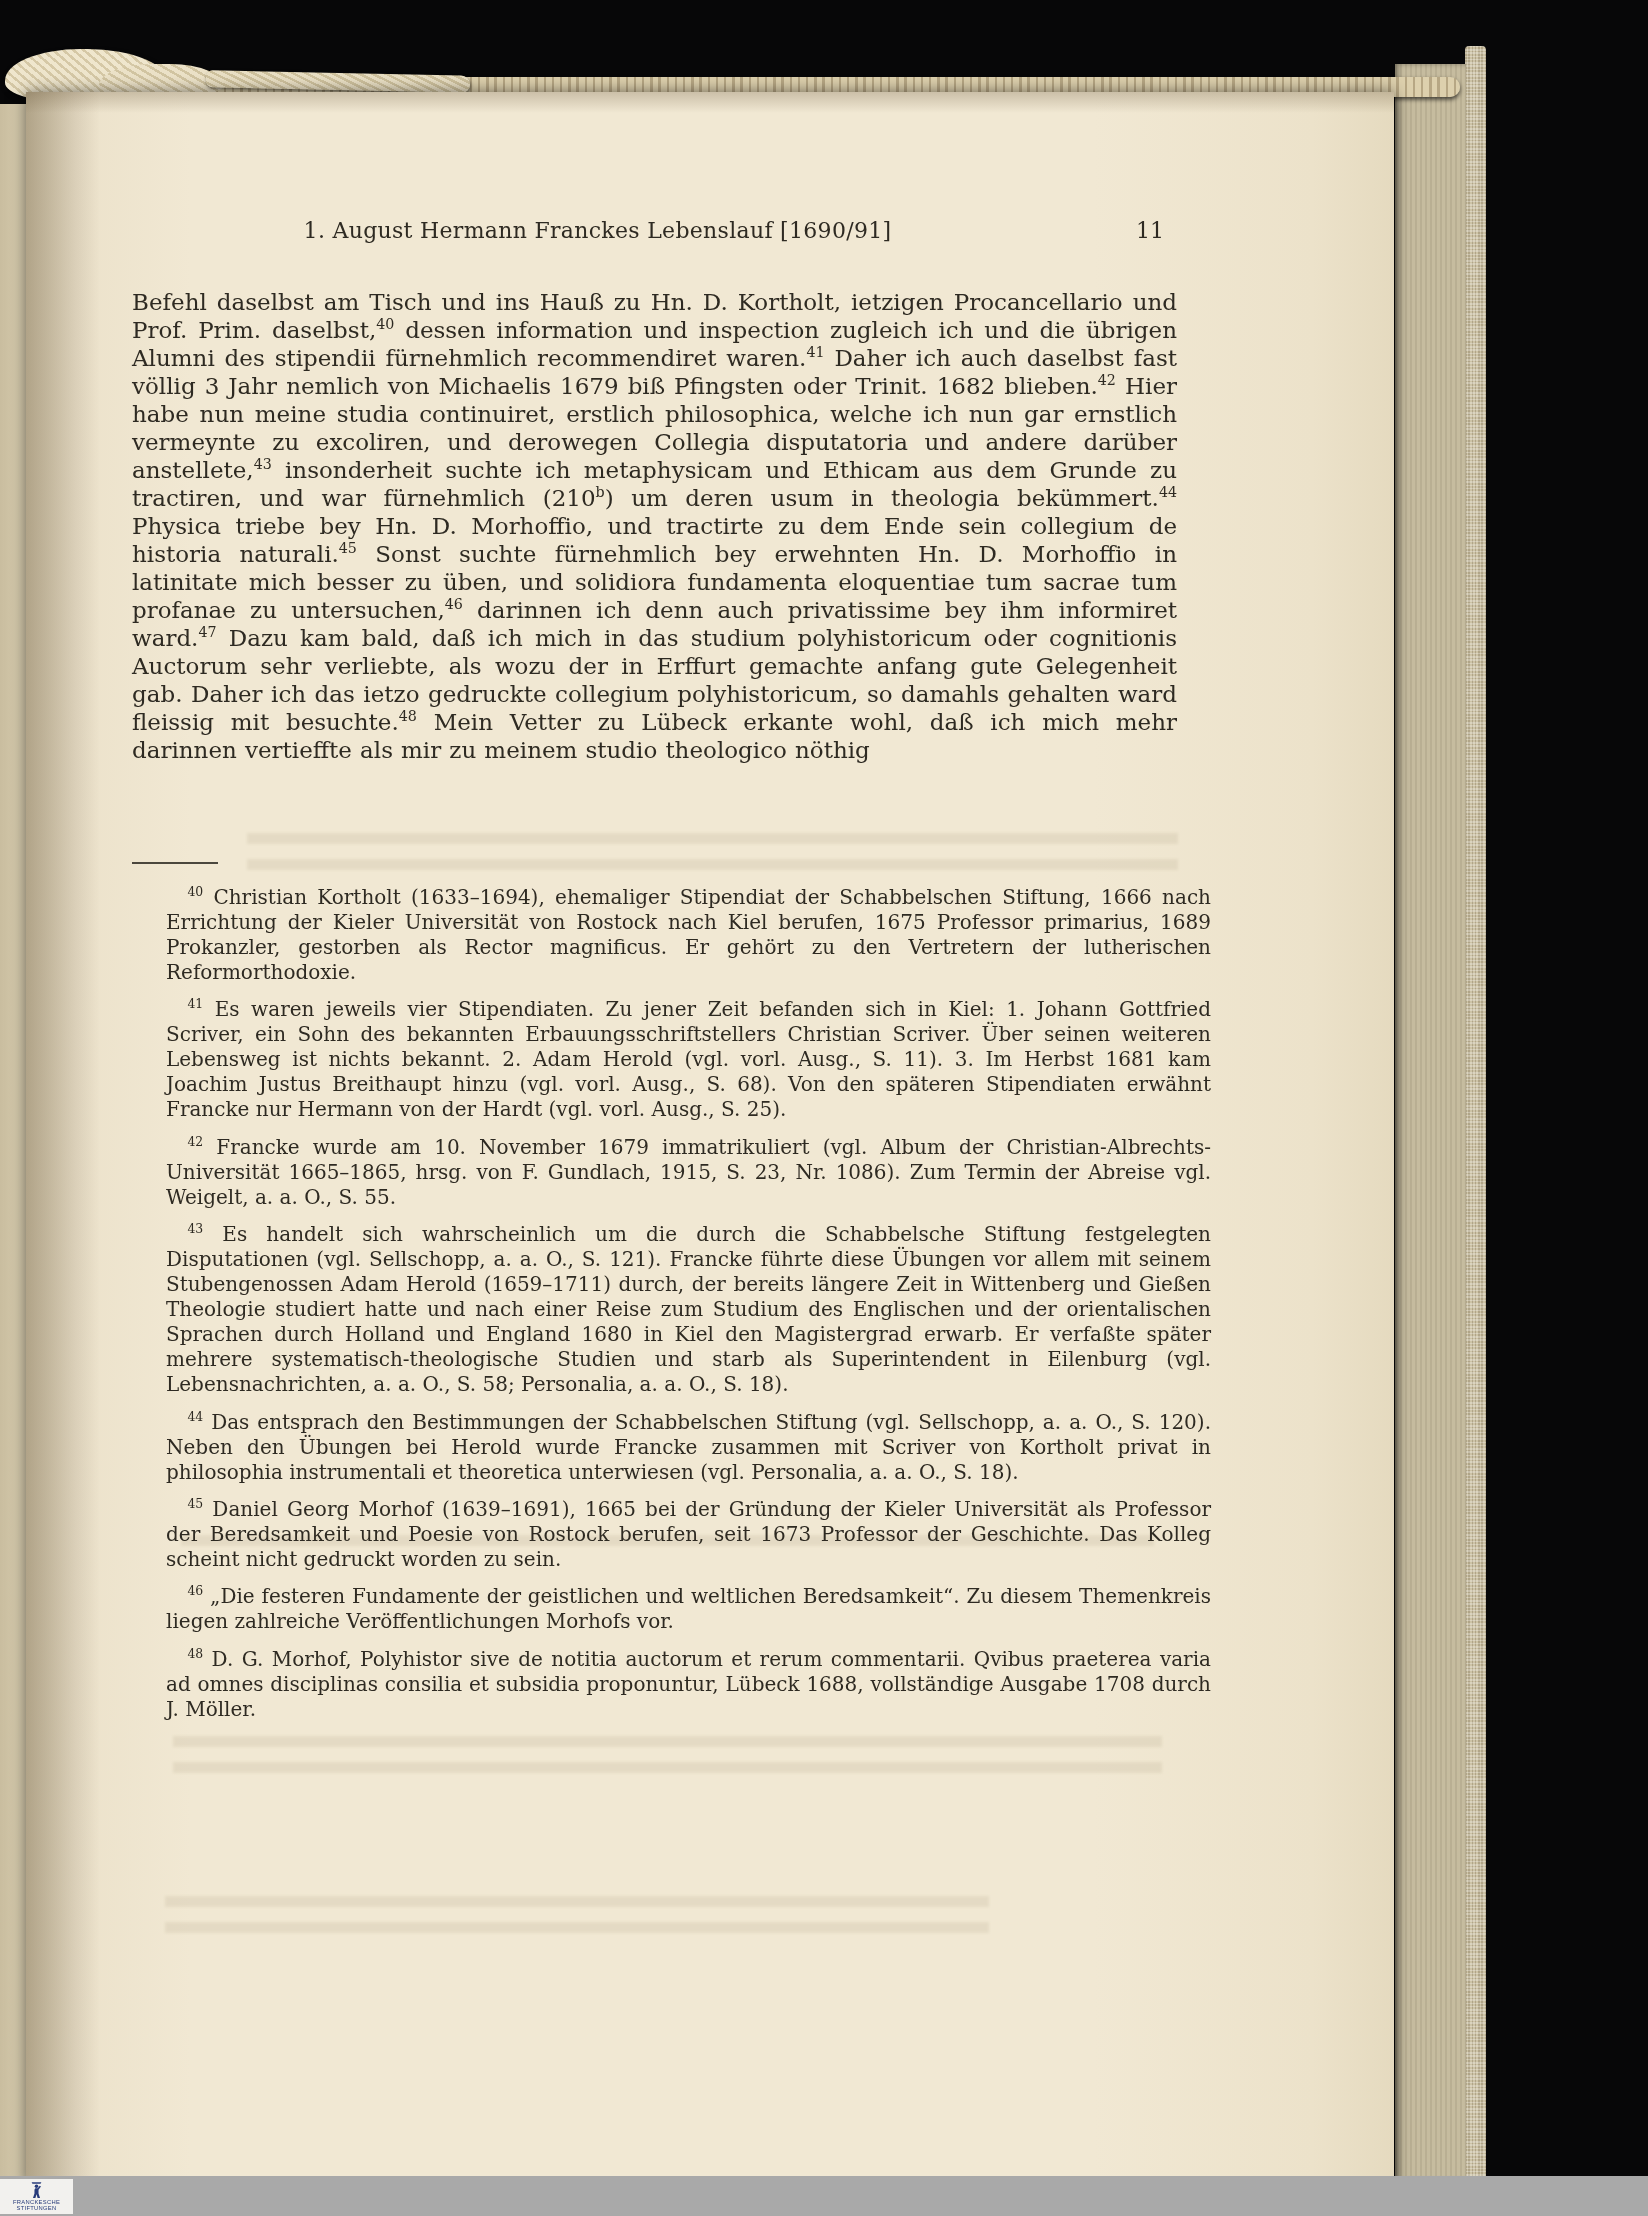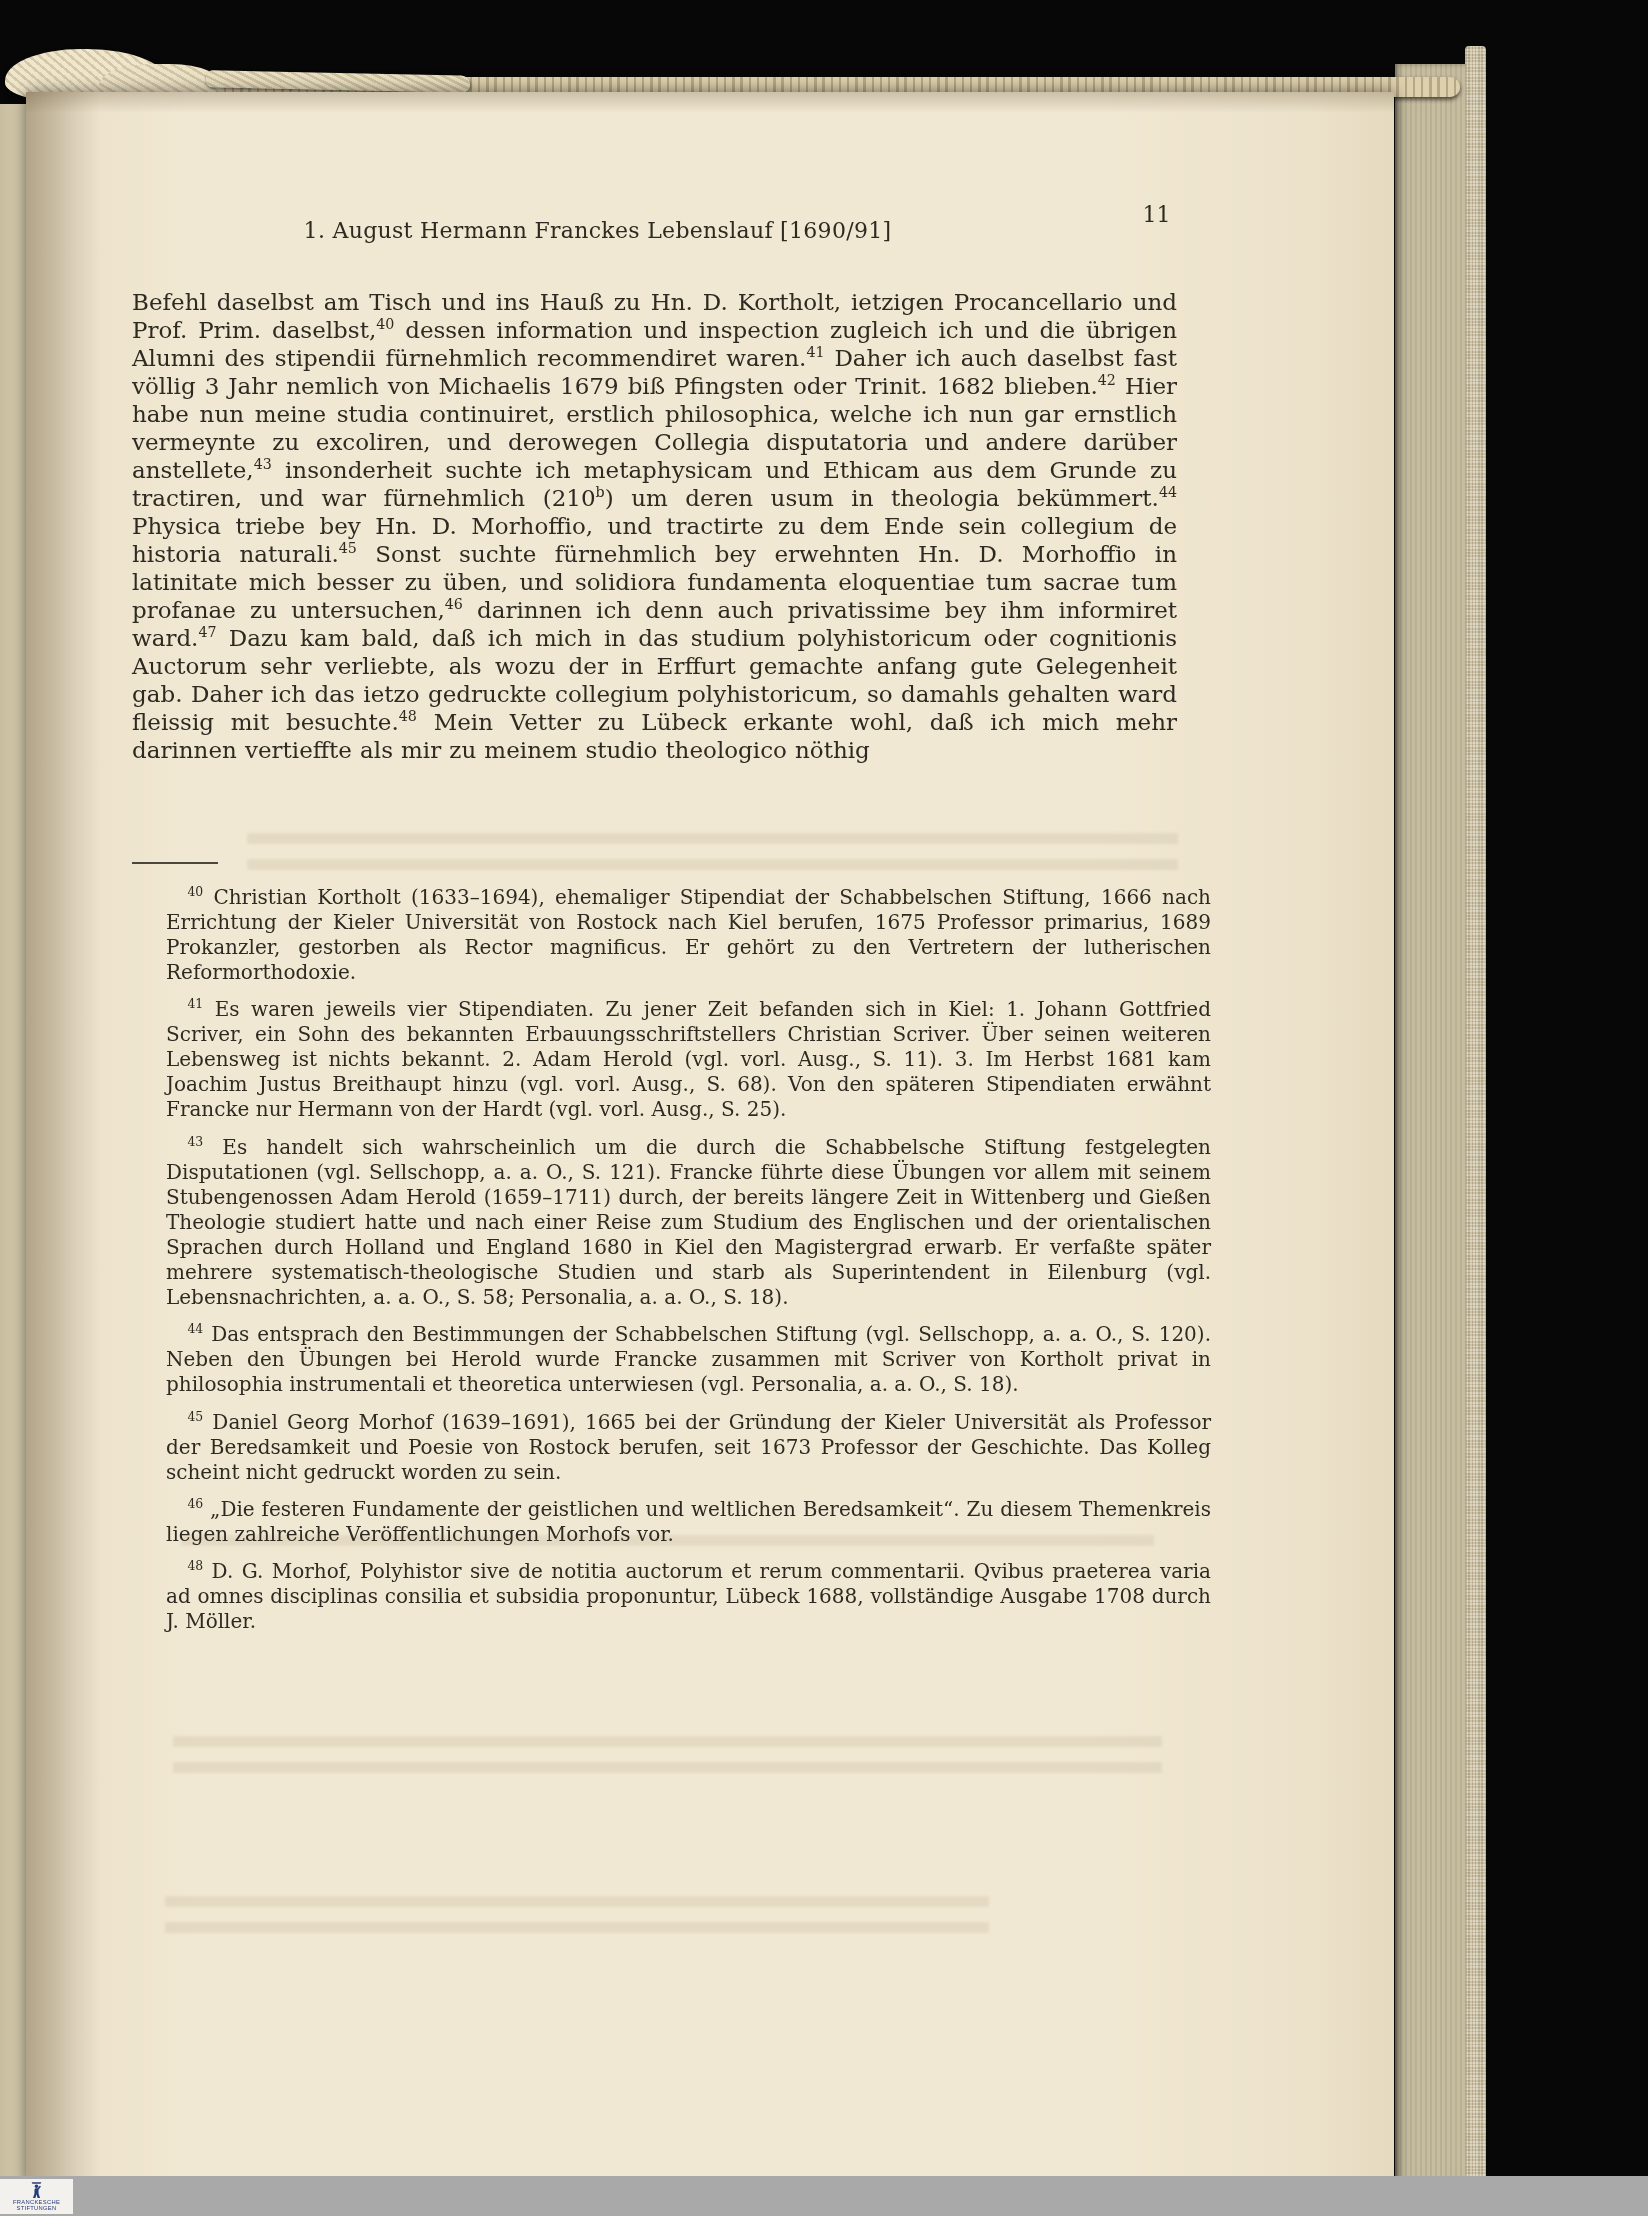--- a/index.html
+++ b/index.html
@@ -40,21 +40,21 @@
     box-shadow:inset 3.3px 0 5px rgba(0,0,0,.35);}
   .cover-edge{left:1465px;top:46px;width:21.4px;height:2143px;border-radius:4.1px;
     background-color:#cdc3a6;
     background-image:
       repeating-linear-gradient(0deg,rgba(255,255,255,.28) 0 1.6px,rgba(0,0,0,0) 1.6px 3.3px),
       repeating-linear-gradient(90deg,rgba(110,95,65,.30) 0 1.6px,rgba(0,0,0,0) 1.6px 3.3px);}
 
   
   .running-head{left:132px;top:218px;width:931px;text-align:center;
     font-size:22px;letter-spacing:0.3px;color:var(--ink,#2e2a22);}
-  .page-number{left:1136px;top:202px;width:41px;text-align:center;
+  .page-number{left:1136px;top:218px;width:41px;text-align:left;
     font-size:22px;color:var(--ink,#2e2a22);}
   .body-text{left:132px;top:288px;width:1045px;
     font-size:23px;line-height:28px;text-align:justify;
     color:var(--ink,#2e2a22);word-spacing:0.8px;}
   .body-text sup,.footnote sup{font-size:62%;line-height:0;}
   .it{}
   .fn-divider{left:132px;top:862px;width:86px;height:1.6px;background:var(--ink,#2e2a22);opacity:.85;}
   .footnotes{left:132px;top:885px;width:1045px;
     font-size:20px;line-height:25px;text-align:justify;
     color:var(--ink,#2e2a22);margin-left:34px;}
@@ -100,20 +100,21 @@
 <div class="abs ghost ghost3"></div>
 <div class="abs ghost ghost4"></div>
 
 <div class="abs running-head">1. August Hermann Franckes Lebenslauf [1690/91]</div>
 <div class="abs page-number">11</div>
 <div class="abs body-text"><span>Befehl daselbst am Tisch und ins Hauß zu Hn. D. Kortholt, ietzigen Procancellario und Prof. Prim. daselbst,</span><sup>40</sup><span> dessen information und inspection zugleich ich und die übrigen Alumni des stipendii fürnehmlich recommendiret waren.</span><sup>41</sup><span> Daher ich auch daselbst fast völlig 3 Jahr nemlich von Michaelis </span><span class="it">1679</span><span> biß Pfingsten oder Trinit. </span><span class="it">1682</span><span> blieben.</span><sup>42</sup><span> Hier habe nun meine studia continuiret, erstlich philosophica, welche ich nun gar ernstlich vermeynte zu excoliren, und derowegen Collegia disputatoria und andere darüber anstellete,</span><sup>43</sup><span> insonderheit suchte ich metaphysicam und Ethicam aus dem Grunde zu tractiren, und war fürnehmlich </span><span class="it">(210</span><sup class="it">b</sup><span class="it">)</span><span> um deren usum in theologia bekümmert.</span><sup>44</sup><span> Physica triebe bey Hn. D. Morhoffio, und tractirte zu dem Ende sein collegium de historia naturali.</span><sup>45</sup><span> Sonst suchte fürnehmlich bey erwehnten Hn. D. Morhoffio in latinitate mich besser zu üben, und solidiora fundamenta eloquentiae tum sacrae tum profanae zu untersuchen,</span><sup>46</sup><span> darinnen ich denn auch privatissime bey ihm informiret ward.</span><sup>47</sup><span> Dazu kam bald, daß ich mich in das studium polyhistoricum oder cognitionis Auctorum sehr verliebte, als wozu der in Erffurt gemachte anfang gute Gelegenheit gab. Daher ich das ietzo gedruckte collegium polyhistoricum, so damahls gehalten ward fleissig mit besuchte.</span><sup>48</sup><span> Mein Vetter zu Lübeck erkante wohl, daß ich mich mehr darinnen vertieffte als mir zu meinem studio theologico nöthig</span></div>
 <div class="abs fn-divider"></div>
 <div class="abs footnotes">
     <p class="footnote"><sup>40</sup> Christian Kortholt (1633–1694), ehemaliger Stipendiat der Schabbelschen Stiftung, 1666 nach Errichtung der Kieler Universität von Rostock nach Kiel berufen, 1675 Professor primarius, 1689 Prokanzler, gestorben als Rector magnificus. Er gehört zu den Vertretern der lutherischen Reformorthodoxie.</p>
     <p class="footnote"><sup>41</sup> Es waren jeweils vier Stipendiaten. Zu jener Zeit befanden sich in Kiel: 1. Johann Gottfried Scriver, ein Sohn des bekannten Erbauungsschriftstellers Christian Scriver. Über seinen weiteren Lebensweg ist nichts bekannt. 2. Adam Herold (vgl. vorl. Ausg., S. 11). 3. Im Herbst 1681 kam Joachim Justus Breithaupt hinzu (vgl. vorl. Ausg., S. 68). Von den späteren Stipendiaten erwähnt Francke nur Hermann von der Hardt (vgl. vorl. Ausg., S. 25).</p>
+    <p class="footnote"><sup>42</sup> Francke wurde am 10. November 1679 immatrikuliert (vgl. Album der Christian-Albrechts-Universität 1665–1865, hrsg. von F. Gundlach, 1915, S. 23, Nr. 1086). Zum Termin der Abreise vgl. Weigelt, a. a. O., S. 55.</p>
     <p class="footnote"><sup>43</sup> Es handelt sich wahrscheinlich um die durch die Schabbelsche Stiftung festgelegten Disputationen (vgl. Sellschopp, a. a. O., S. 121). Francke führte diese Übungen vor allem mit seinem Stubengenossen Adam Herold (1659–1711) durch, der bereits längere Zeit in Wittenberg und Gießen Theologie studiert hatte und nach einer Reise zum Studium des Englischen und der orientalischen Sprachen durch Holland und England 1680 in Kiel den Magistergrad erwarb. Er verfaßte später mehrere systematisch-theologische Studien und starb als Superintendent in Eilenburg (vgl. Lebensnachrichten, a. a. O., S. 58; Personalia, a. a. O., S. 18).</p>
     <p class="footnote"><sup>44</sup> Das entsprach den Bestimmungen der Schabbelschen Stiftung (vgl. Sellschopp, a. a. O., S. 120). Neben den Übungen bei Herold wurde Francke zusammen mit Scriver von Kortholt privat in philosophia instrumentali et theoretica unterwiesen (vgl. Personalia, a. a. O., S. 18).</p>
     <p class="footnote"><sup>45</sup> Daniel Georg Morhof (1639–1691), 1665 bei der Gründung der Kieler Universität als Professor der Beredsamkeit und Poesie von Rostock berufen, seit 1673 Professor der Geschichte. Das Kolleg scheint nicht gedruckt worden zu sein.</p>
     <p class="footnote"><sup>46</sup> „Die festeren Fundamente der geistlichen und weltlichen Beredsamkeit“. Zu diesem Themenkreis liegen zahlreiche Veröffentlichungen Morhofs vor.</p>
     <p class="footnote"><sup>48</sup> D. G. Morhof, Polyhistor sive de notitia auctorum et rerum commentarii. Qvibus praeterea varia ad omnes disciplinas consilia et subsidia proponuntur, Lübeck 1688, vollständige Ausgabe 1708 durch J. Möller.</p>
   </div>
 
 <div class="abs footer-bar">
   <div class="abs logo-box" style="left:0;top:3.3px;">
     <svg class="logo-glyph" viewBox="0 0 16 20" xmlns="http://www.w3.org/2000/svg">

